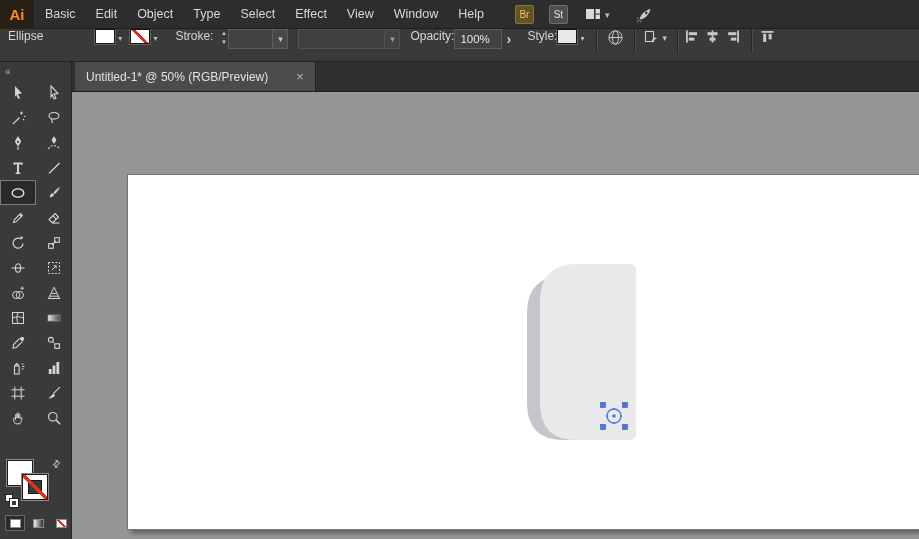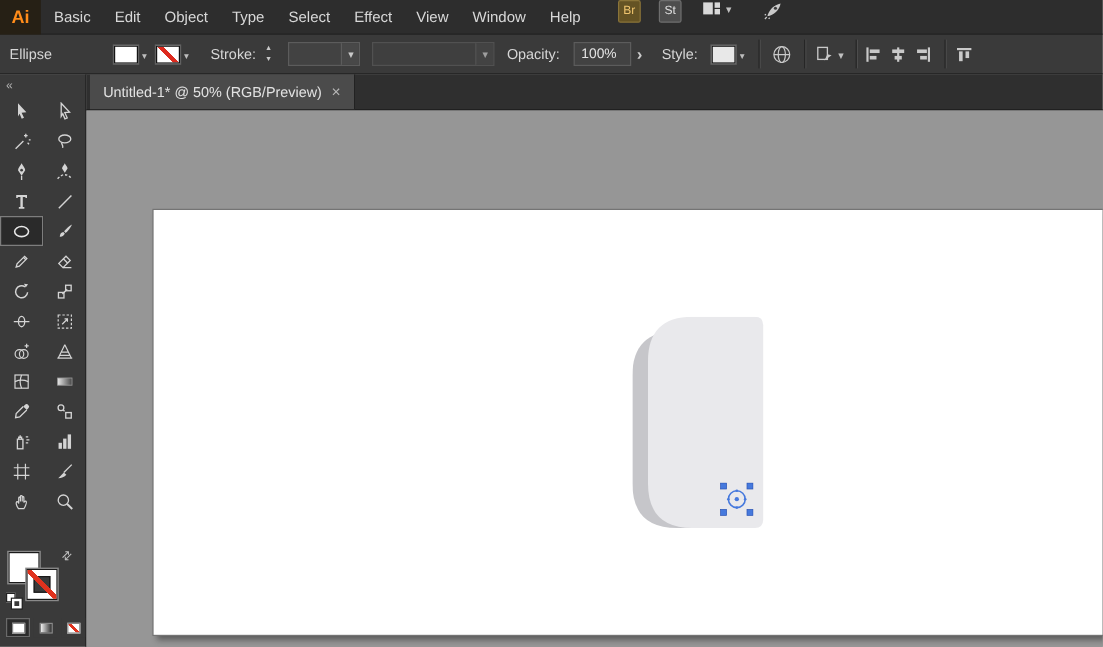--- a/index.html
+++ b/index.html
@@ -2,35 +2,35 @@
 <html><head>
 <meta charset="utf-8">
 <style>
 *{box-sizing:border-box;margin:0;padding:0}
 html,body{width:919px;height:539px;overflow:hidden;background:#969696;
   font-family:"Liberation Sans","DejaVu Sans",sans-serif}
 .app{position:relative;width:919px;height:539px;overflow:hidden}
 
 
 .menubar{position:absolute;top:0;left:0;right:0;height:29px;background:#2d2d2d;
-  display:flex;align-items:flex-start;color:#d8d8d8;font-size:12.5px;border-bottom:1px solid #1e1e1e}
+  display:flex;align-items:center;color:#d8d8d8;font-size:12.5px;border-bottom:1px solid #1e1e1e}
 .ai-logo{width:34px;height:29px;display:flex;align-items:center;justify-content:center;
   color:#ff8c1a;font-weight:bold;font-size:15px;background:#262015}
 .menu-item{padding:0 9px;line-height:29px;cursor:default;margin-left:2px}
 .mb-badge{width:19px;height:19px;border-radius:2px;display:flex;align-items:center;justify-content:center;
   font-size:10px;font-weight:normal;flex:0 0 auto}
 .badge-br{background:#655324;color:#eec36e;border:1px solid #8a7439;margin-left:22px}
 .badge-st{background:#4e4e4e;color:#e2e2e2;border:1px solid #6e6e6e;margin-left:15px}
 .ws-switcher{margin-left:17px;display:flex;align-items:center;gap:4px}
 .dd::after{content:"▾";font-size:9px;color:#c0c0c0;line-height:1}
 .gpu{margin-left:27px;display:flex;align-items:center}
 
 
 .controlbar{position:absolute;top:29px;left:0;right:0;height:33px;background:#3a3a3a;
-  border-bottom:1px solid #232323;display:flex;align-items:center;color:#cfcfcf;font-size:12px;overflow:hidden}
+  border-bottom:1px solid #232323;display:flex;align-items:flex-start;color:#cfcfcf;font-size:12px;overflow:hidden}
 .cb-label{white-space:nowrap;color:#d6d6d6}
 .swatch-ctl{display:flex;align-items:center;gap:3px}
 .swatch{width:20px;height:15px;background:#fff;border:1px solid #141414;box-shadow:0 0 0 1px #616161}
 .swatch.none{background-image:linear-gradient(45deg,transparent 42%,#dd2a1e 42%,#dd2a1e 58%,transparent 58%)}
 .mini-dd::after{content:"▾";font-size:8px;color:#bdbdbd}
 .stepper{display:flex;flex-direction:column;justify-content:center;gap:2px}
 .step{width:9px;height:7px;display:flex;align-items:center;justify-content:center}
 .step-up::after{content:"▲";font-size:6px;color:#c9c9c9}
 .step-down::after{content:"▼";font-size:6px;color:#c9c9c9}
 .combo{height:20px;background:#424242;border:1px solid #5c5c5c;display:flex;align-items:center}
@@ -38,21 +38,21 @@
 .combo .arrow{width:15px;height:100%;border-left:1px solid #5c5c5c;display:flex;align-items:center;justify-content:center;background:#484848}
 .combo .arrow::after{content:"▾";font-size:9px;color:#c9c9c9}
 .combo.disabled{opacity:.7}
 .line-preview{display:inline-block;width:46px;height:2px;background:#0c0c0c;margin-left:6px;flex:0 0 auto}
 .side-arrow{width:13px;height:20px;display:flex;align-items:center;justify-content:center}
 .side-arrow::after{content:"›";font-size:14px;font-weight:bold;color:#cccccc}
 .vsep{width:1px;height:24px;background:#262626;box-shadow:1px 0 0 #4d4d4d;flex:0 0 auto}
 .cb-icon{display:flex;align-items:center;justify-content:center}
 
 
-.ml4{margin-left:12px}.ml6{margin-left:6px}.ml8{margin-left:8px}.ml10{margin-left:10px}
+.ml4{margin-left:0}.ml6{margin-left:6px}.ml8{margin-left:8px}.ml10{margin-left:10px}
 .ml12{margin-left:12px}.ml14{margin-left:14px}.ml18{margin-left:18px}
 .ml52{margin-left:52px}
 
 
 .toolbar{position:absolute;top:62px;left:0;width:72px;bottom:0;background:#3a3a3a;border-right:1px solid #242424}
 .tb-head{height:18px;display:flex;align-items:center;padding-left:5px;color:#b5b5b5;font-size:10px}
 .tools{display:grid;grid-template-columns:36px 36px;grid-auto-rows:25px}
 .tool{display:flex;align-items:center;justify-content:center}
 .tool.selected{background:#2a2a2a;box-shadow:inset 0 0 0 1px #7d7d7d}
 .fs-cluster{position:absolute;left:5px;top:396px;width:64px;height:52px}
@@ -67,21 +67,21 @@
 .mini-row{position:absolute;left:5px;top:453px;display:flex;gap:3px}
 .mini-btn{width:20px;height:16px;display:flex;align-items:center;justify-content:center;background:#3a3a3a}
 .mini-btn.active{background:#2b2b2b;box-shadow:inset 0 0 0 1px #6a6a6a}
 .mini-btn .sq{width:11px;height:9px;border:1px solid #8a8a8a}
 .sq-color{background:#fff}
 .sq-grad{background:linear-gradient(90deg,#f2f2f2,#2e2e2e)}
 .sq-none{background:#fff;background-image:linear-gradient(45deg,transparent 40%,#e0321e 40%,#e0321e 60%,transparent 60%)}
 
 
 .tabbar{position:absolute;top:62px;left:72px;right:0;height:30px;background:#2f2f2f;border-bottom:1px solid #1d1d1d;display:flex;align-items:stretch}
-.tab{background:#4b4b4b;display:flex;align-items:center;padding:0 11px;margin-left:3px;color:#e2e2e2;font-size:12px;gap:8px;border-right:1px solid #222}
+.tab{background:#4b4b4b;display:flex;align-items:center;padding:0 11px;margin-left:3px;color:#e2e2e2;font-size:12px;gap:28px;border-right:1px solid #222}
 .tab-close{color:#b8b8b8;font-size:13px;line-height:1}
 
 
 .canvas{position:absolute;top:92px;left:72px;right:0;bottom:0;background:#969696;overflow:hidden}
 .artboard{position:absolute;left:56px;top:83px;width:791px;height:354px;background:#fff;
   box-shadow:0 0 0 1px #747474, 3px 4px 5px rgba(0,0,0,.38)}
 .shape-svg{position:absolute;left:399px;top:89px}
 .sel-svg{position:absolute;left:472px;top:227px}
 
 svg{display:block}

